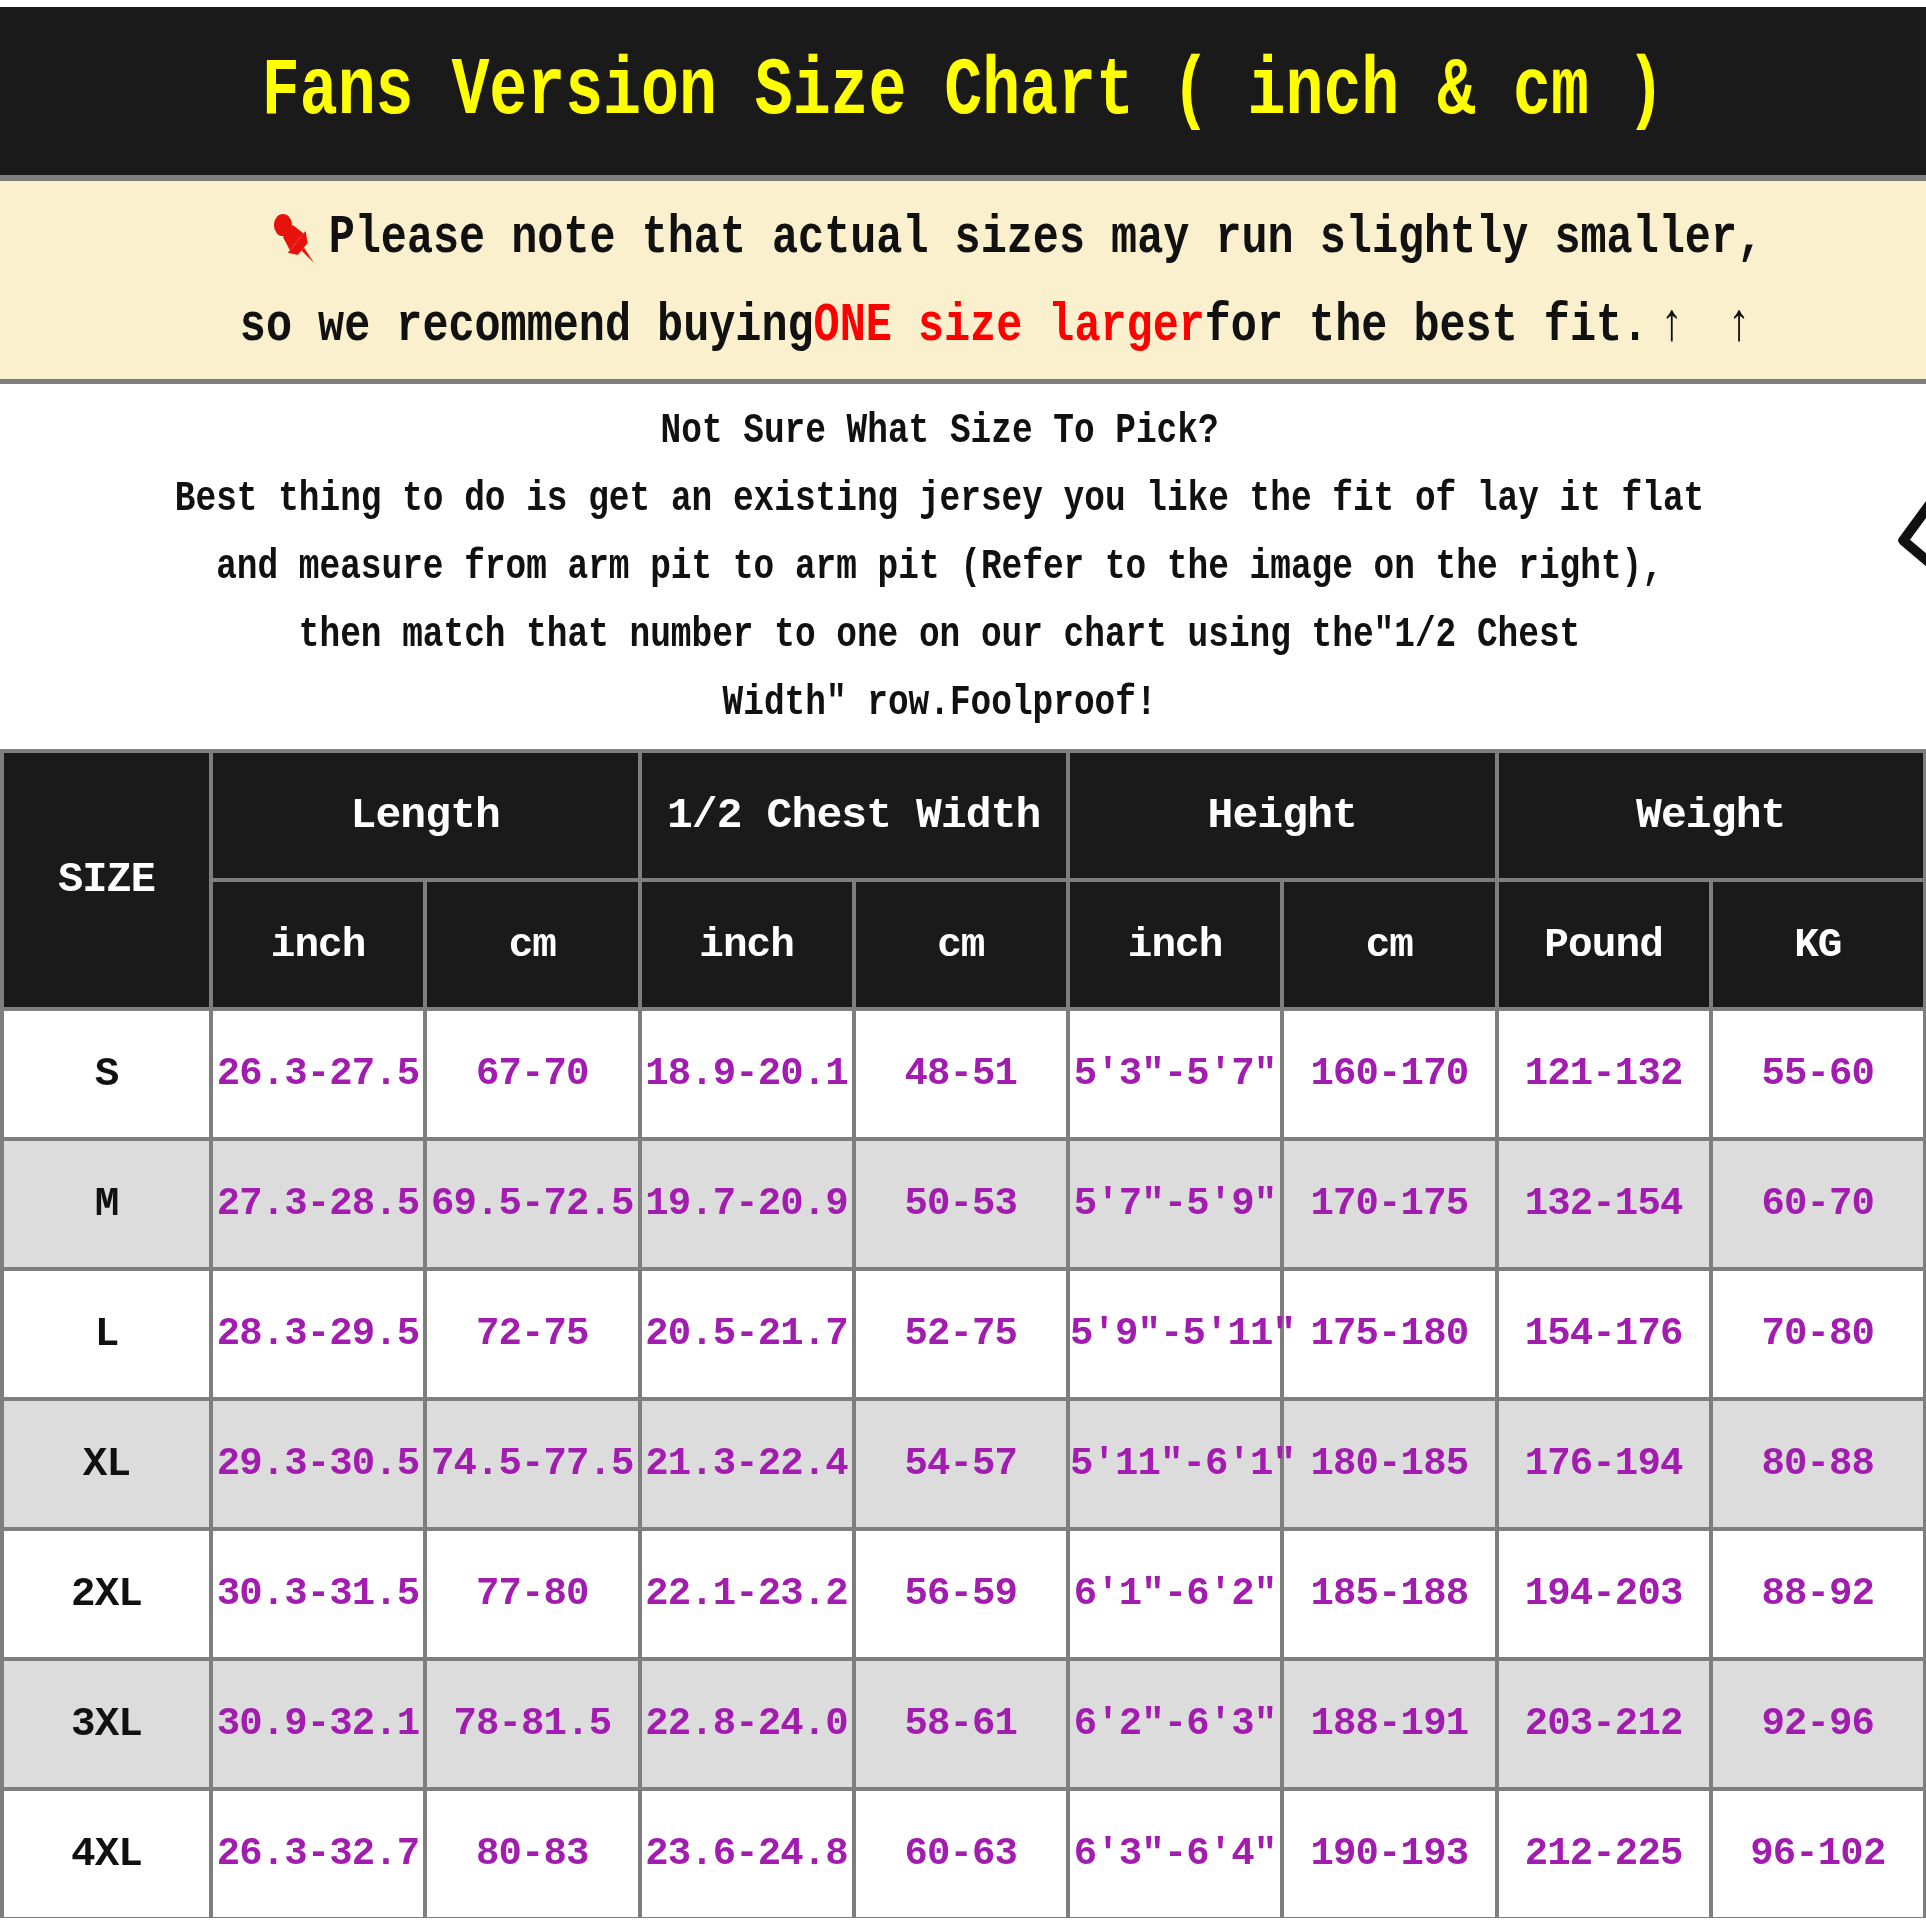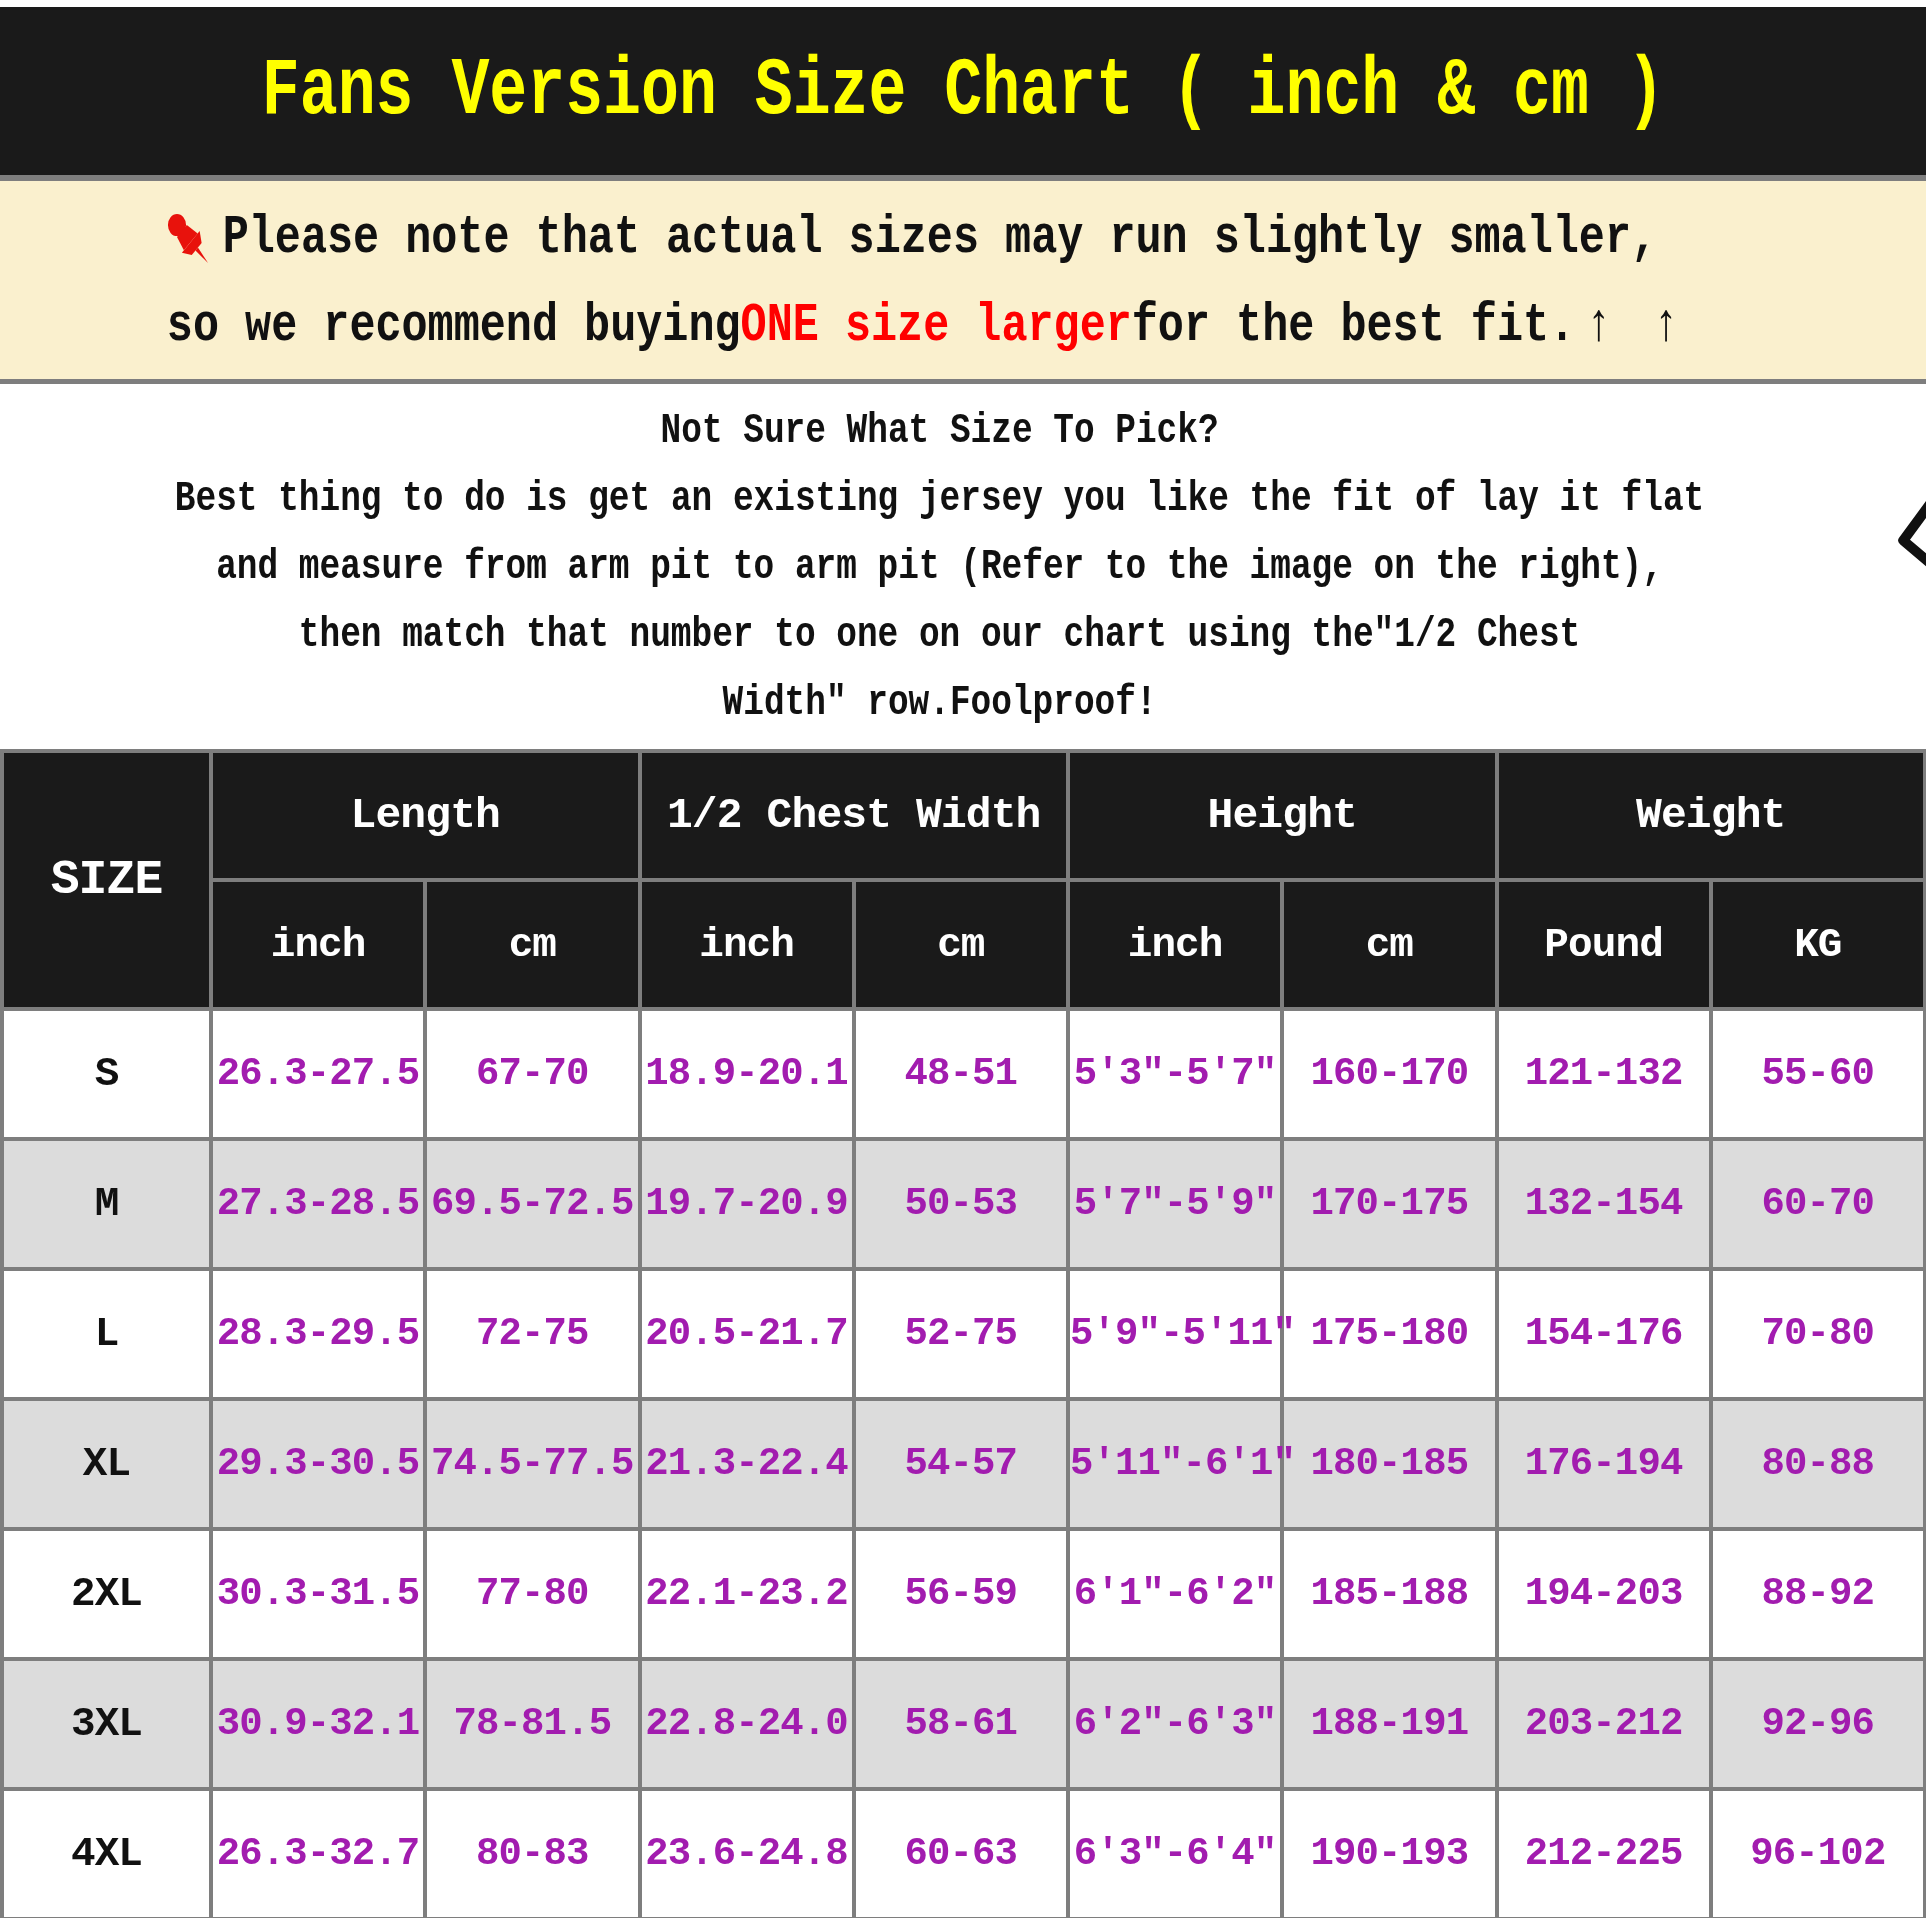--- a/index.html
+++ b/index.html
@@ -14,21 +14,21 @@
   }
   .top-gap{height:7.3px;background:#fff;}
   .title-bar{height:168px;background:var(--header_black);display:flex;align-items:center;justify-content:center;}
   .title-bar h1{
     margin:0;font-size:81px;color:var(--title_yellow);white-space:nowrap;
     transform:scaleX(.78);transform-origin:50% 50%;letter-spacing:0;
   }
   .divider{height:5.5px;background:var(--grid_gray);}
   .notice{
     height:198px;background:var(--cream_bg);
-    display:flex;flex-direction:column;align-items:flex-start;justify-content:center;gap:24px;
+    display:flex;flex-direction:column;align-items:flex-end;justify-content:center;gap:24px;
   }
   .cond{white-space:nowrap;transform:scaleX(.82);transform-origin:50% 50%;}
   .notice p{margin:0;font-size:53px;display:flex;align-items:center;}
   .red{color:var(--highlight_red);}
   .arrows{margin-left:13px;letter-spacing:9.2px;}
   .pin{display:inline-block;width:68px;height:68px;margin-right:3.7px;vertical-align:middle;flex:0 0 auto;}
   .howto{height:365px;background:#fff;display:flex;align-items:center;gap:24px;}
   .howto-text{flex:1;text-align:center;font-size:42px;line-height:68px;padding-left:7.3px;}
   .howto-text p{margin:0;}
   .shirt-wrap{width:487px;display:flex;align-items:center;justify-content:flex-start;padding-top:24px;}
@@ -36,21 +36,21 @@
   table.size-table{
     width:1927px;table-layout:fixed;border-collapse:collapse;
   }
   .size-table th,.size-table td{
     border:4.6px solid var(--grid_gray);text-align:center;vertical-align:middle;
     letter-spacing:-0.9px;padding:0;
   }
   .size-table thead th{background:var(--header_black);color:#fff;}
   .size-table .th-group{font-size:43px;height:129px;}
   .size-table .th-sub{font-size:41px;height:129px;}
-  .size-table .th-size{font-size:48px;}
+  .size-table .th-size{font-size:42px;}
   .size-table tbody tr{height:130px;background:#fff;}
   .size-table tbody tr:nth-child(even){background:var(--row_alt_gray);}
   .size-table tbody th{font-size:41px;color:#111;background:transparent;}
   .size-table tbody td{font-size:39px;color:#a21caf;}
 </style>
 </head>
 <body>
 
 <div class="page">
   <div class="top-gap"></div>

